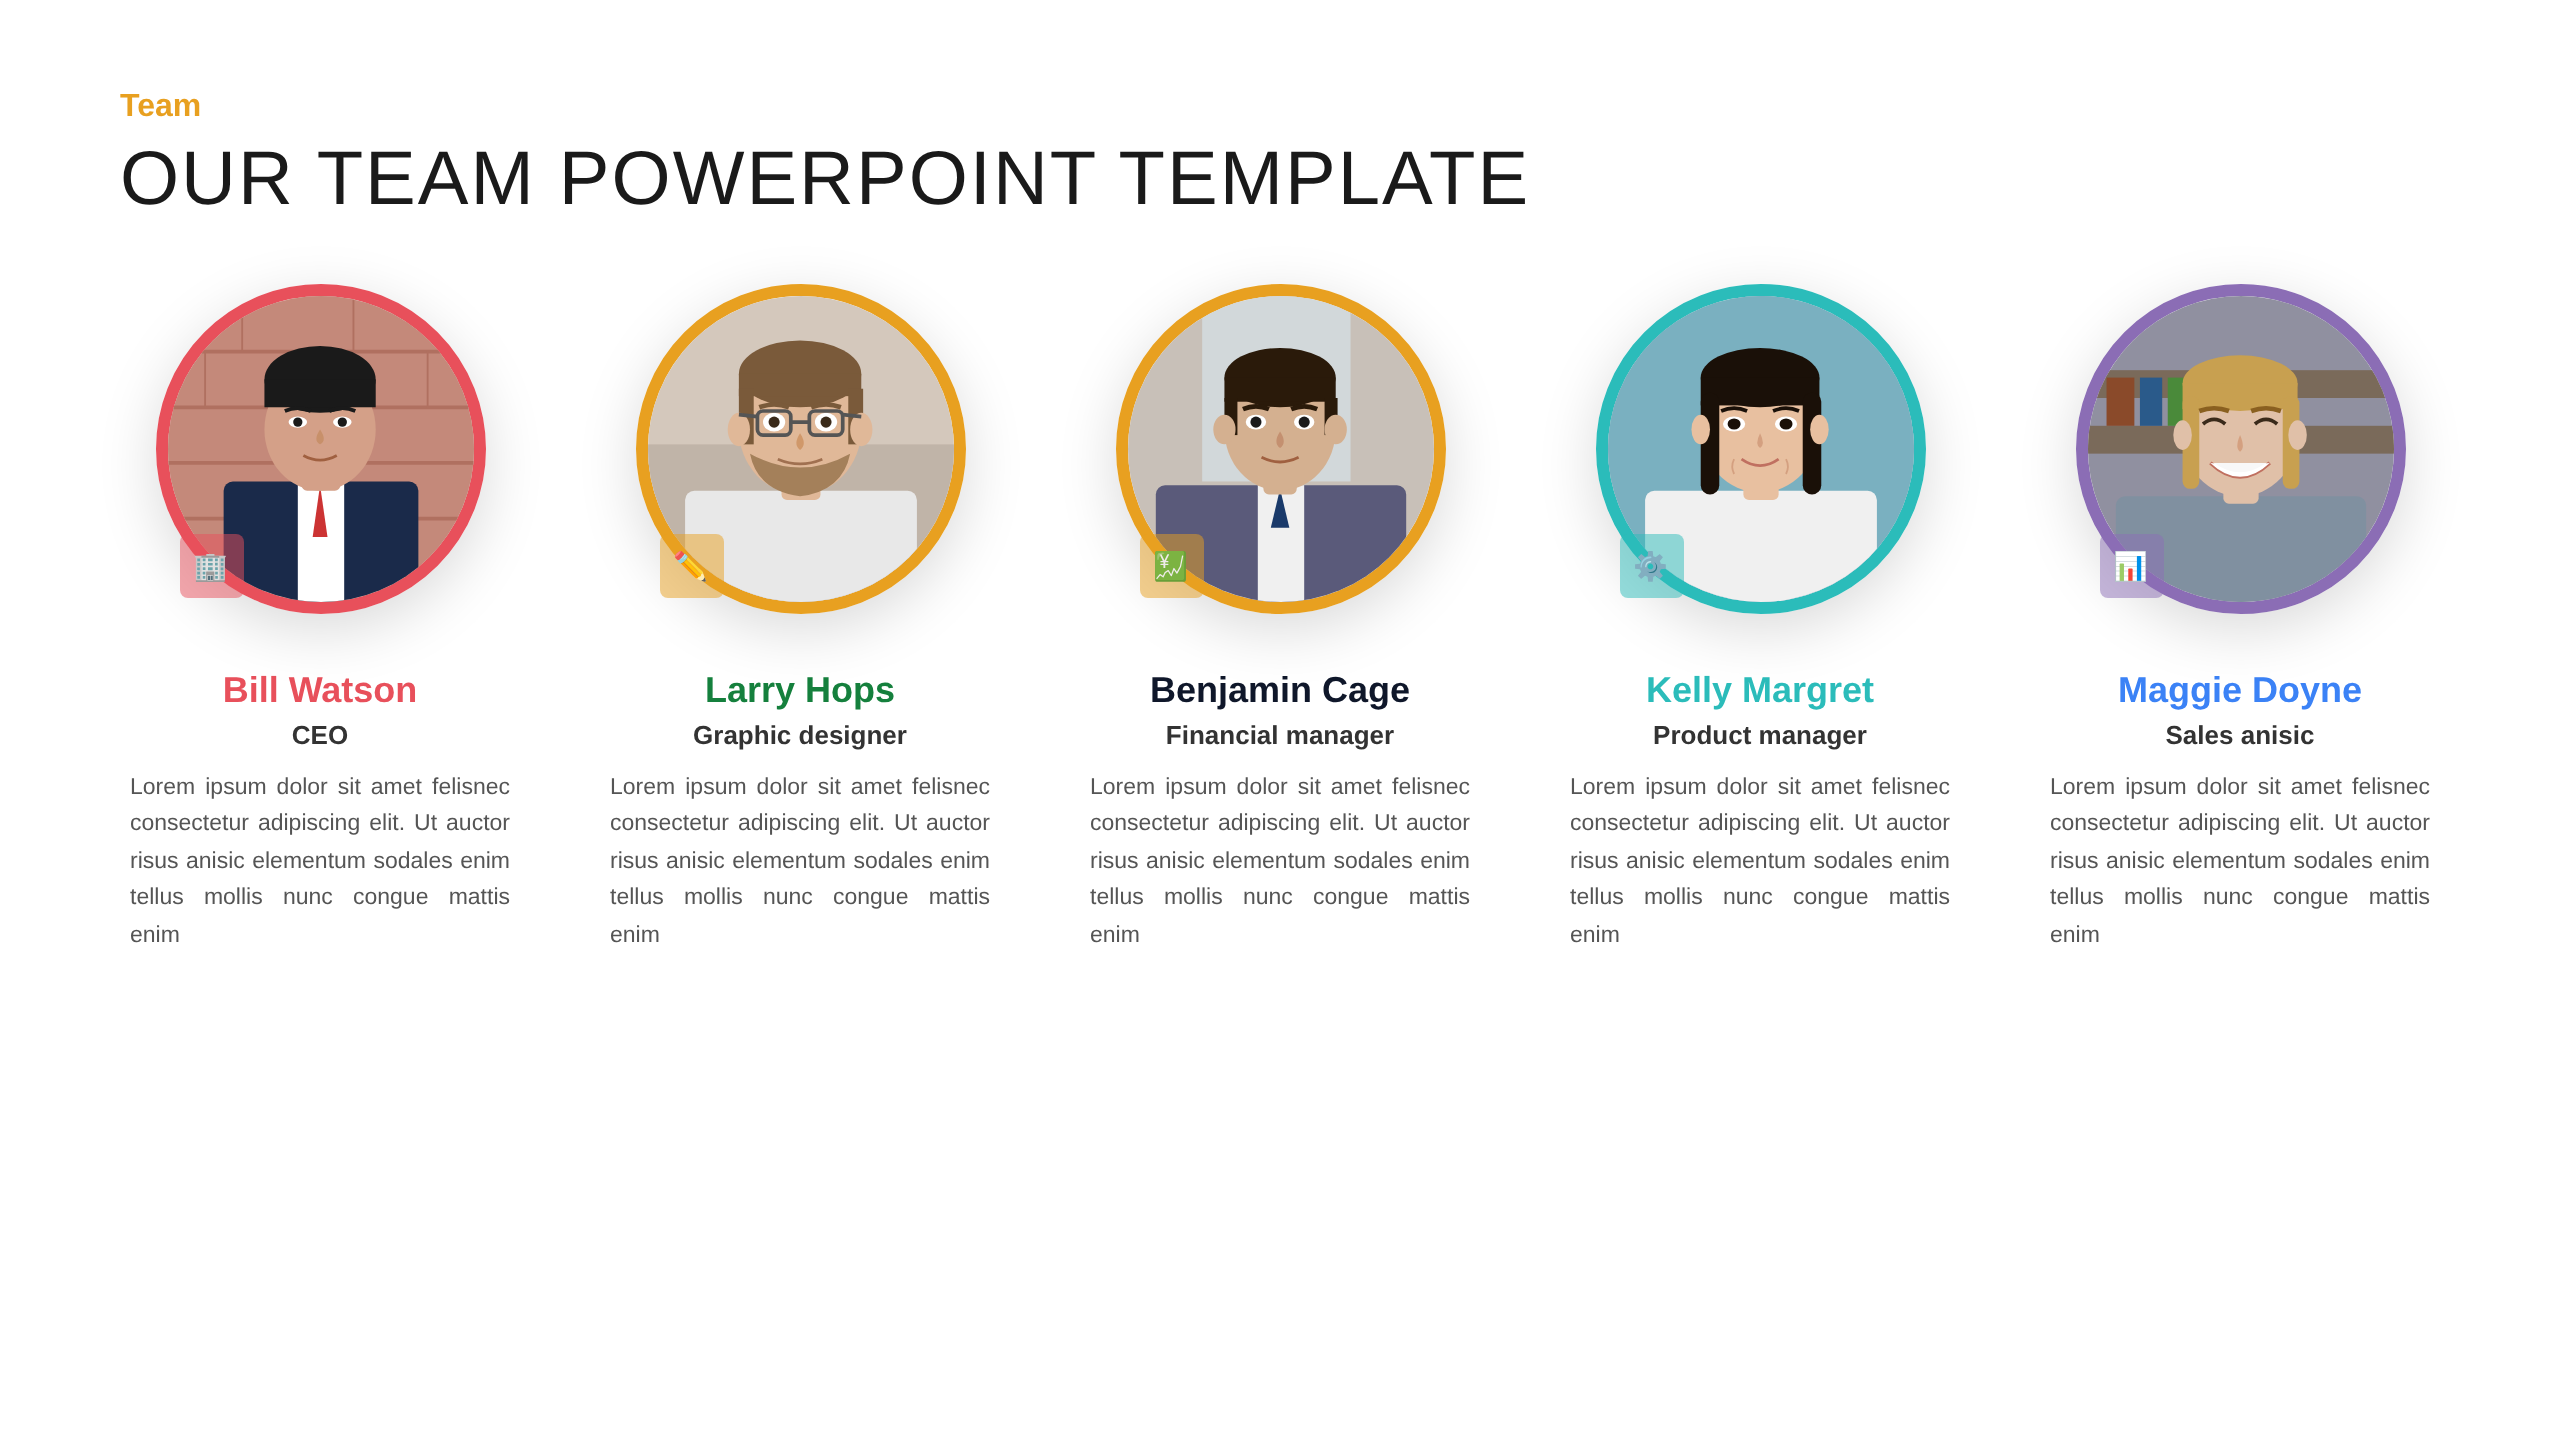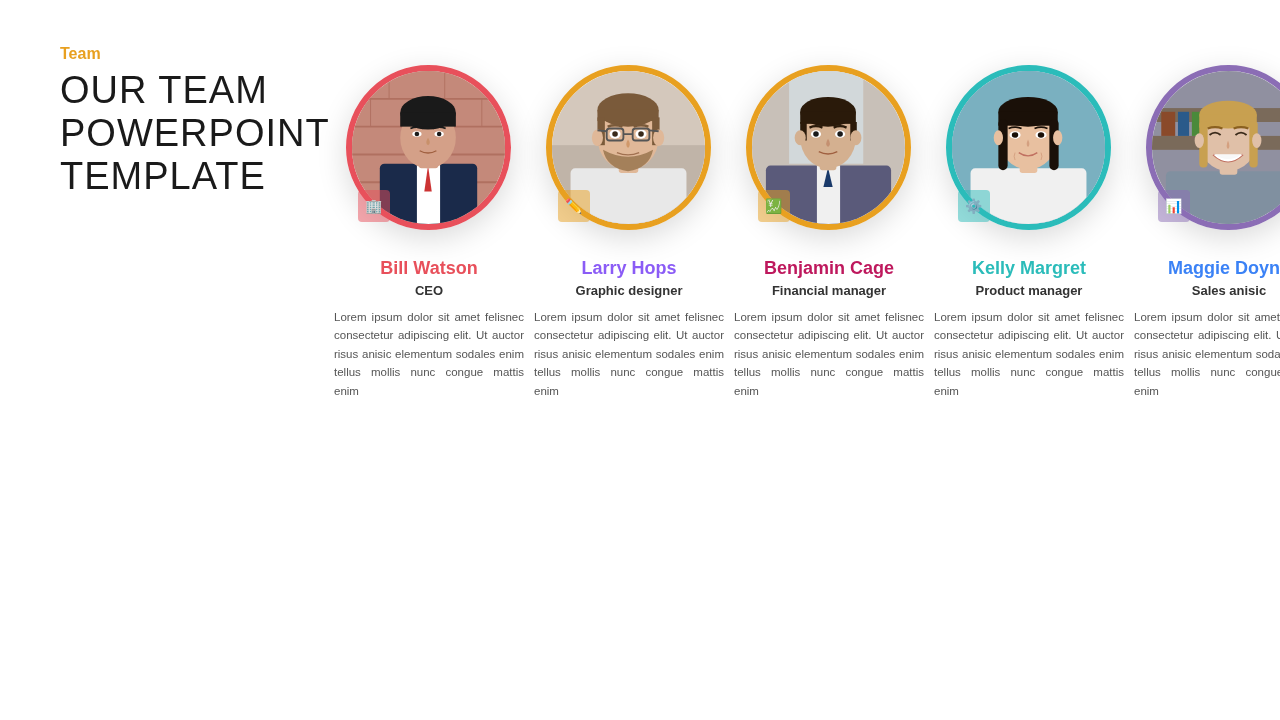--- a/index.html
+++ b/index.html
@@ -10,20 +10,21 @@
       background: #ffffff;
       font-family: 'Segoe UI', Arial, sans-serif;
       overflow: hidden;
     }
 
     .slide {
       width: 1280px;
       height: 720px;
       padding: 45px 60px 40px 60px;
       display: flex;
+      flex-direction: column;
     }
 
     .header {
       margin-bottom: 10px;
     }
 
     .label-team {
       color: #E8A020;
       font-size: 16px;
       font-weight: 600;
@@ -237,21 +238,21 @@
 
       <path d="M55,85 Q82,100 109,85 Q105,105 82,108 Q59,105 55,85" fill="#8a6840" opacity="0.7"></path>
 
       <path d="M70,88 Q82,93 94,88" stroke="#a07050" stroke-width="1.5" fill="none"></path>
     </svg>
       </div>
       <div class="avatar-icon" style="background: #E8A02080;">
         <span style="font-size:14px;">✏️</span>
       </div>
     </div>
-    <div class="member-name" style="color:#8b5cf6;">Larry Hops</div>
+    <div class="member-name" style="color:#15803d;">Larry Hops</div>
     <div class="member-role">Graphic designer</div>
     <div class="member-desc">Lorem ipsum dolor sit amet felisnec consectetur adipiscing elit. Ut auctor risus anisic elementum sodales enim tellus mollis nunc congue mattis enim</div>
   </div>
       <div class="team-member member-3">
     <div class="avatar-wrapper">
       <div class="avatar-circle" style="border-color: #E8A020;">
         <svg viewBox="0 0 165 165" xmlns="http://www.w3.org/2000/svg">
       <rect width="165" height="165" fill="#c8c0b8"></rect>
 
       <rect x="40" y="0" width="80" height="100" fill="#d8e8f0" opacity="0.6"></rect>
@@ -283,21 +284,21 @@
 
       <path d="M82,73 Q78,79 82,82 Q86,79 82,73" fill="#c49070" stroke="none"></path>
 
       <path d="M72,87 Q82,92 92,87" stroke="#a06040" stroke-width="1.5" fill="none"></path>
     </svg>
       </div>
       <div class="avatar-icon" style="background: #E8A02080;">
         <span style="font-size:14px;">💹</span>
       </div>
     </div>
-    <div class="member-name" style="color:#be185d;text-align:center;">Benjamin Cage</div>
+    <div class="member-name" style="color:#0f172a;text-align:center;">Benjamin Cage</div>
     <div class="member-role">Financial manager</div>
     <div class="member-desc">Lorem ipsum dolor sit amet felisnec consectetur adipiscing elit. Ut auctor risus anisic elementum sodales enim tellus mollis nunc congue mattis enim</div>
   </div>
       <div class="team-member member-4">
     <div class="avatar-wrapper">
       <div class="avatar-circle" style="border-color: #2BBCBA;">
         <svg viewBox="0 0 165 165" xmlns="http://www.w3.org/2000/svg">
       <rect width="165" height="165" fill="#85b5c0"></rect>
 
       <rect x="0" y="0" width="165" height="165" fill="#7ab0c0"></rect>

